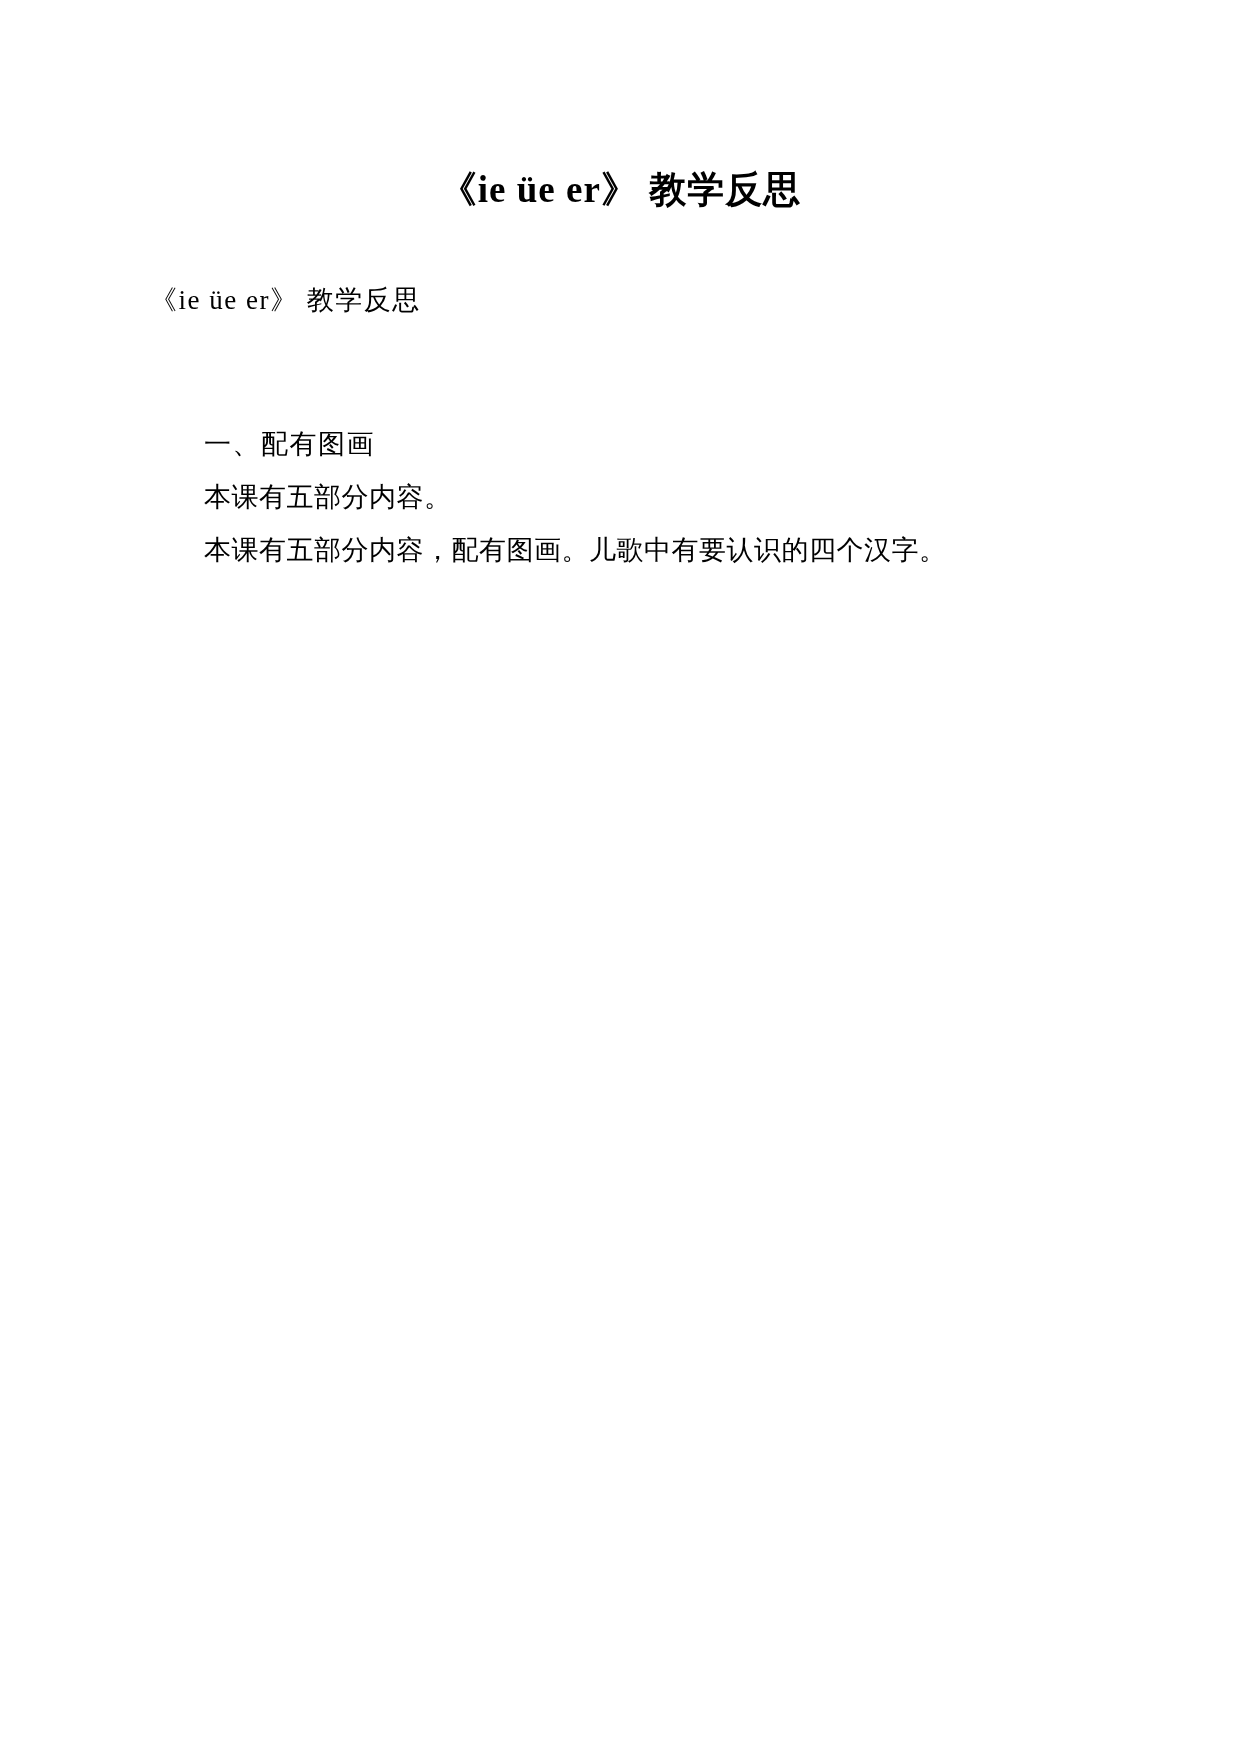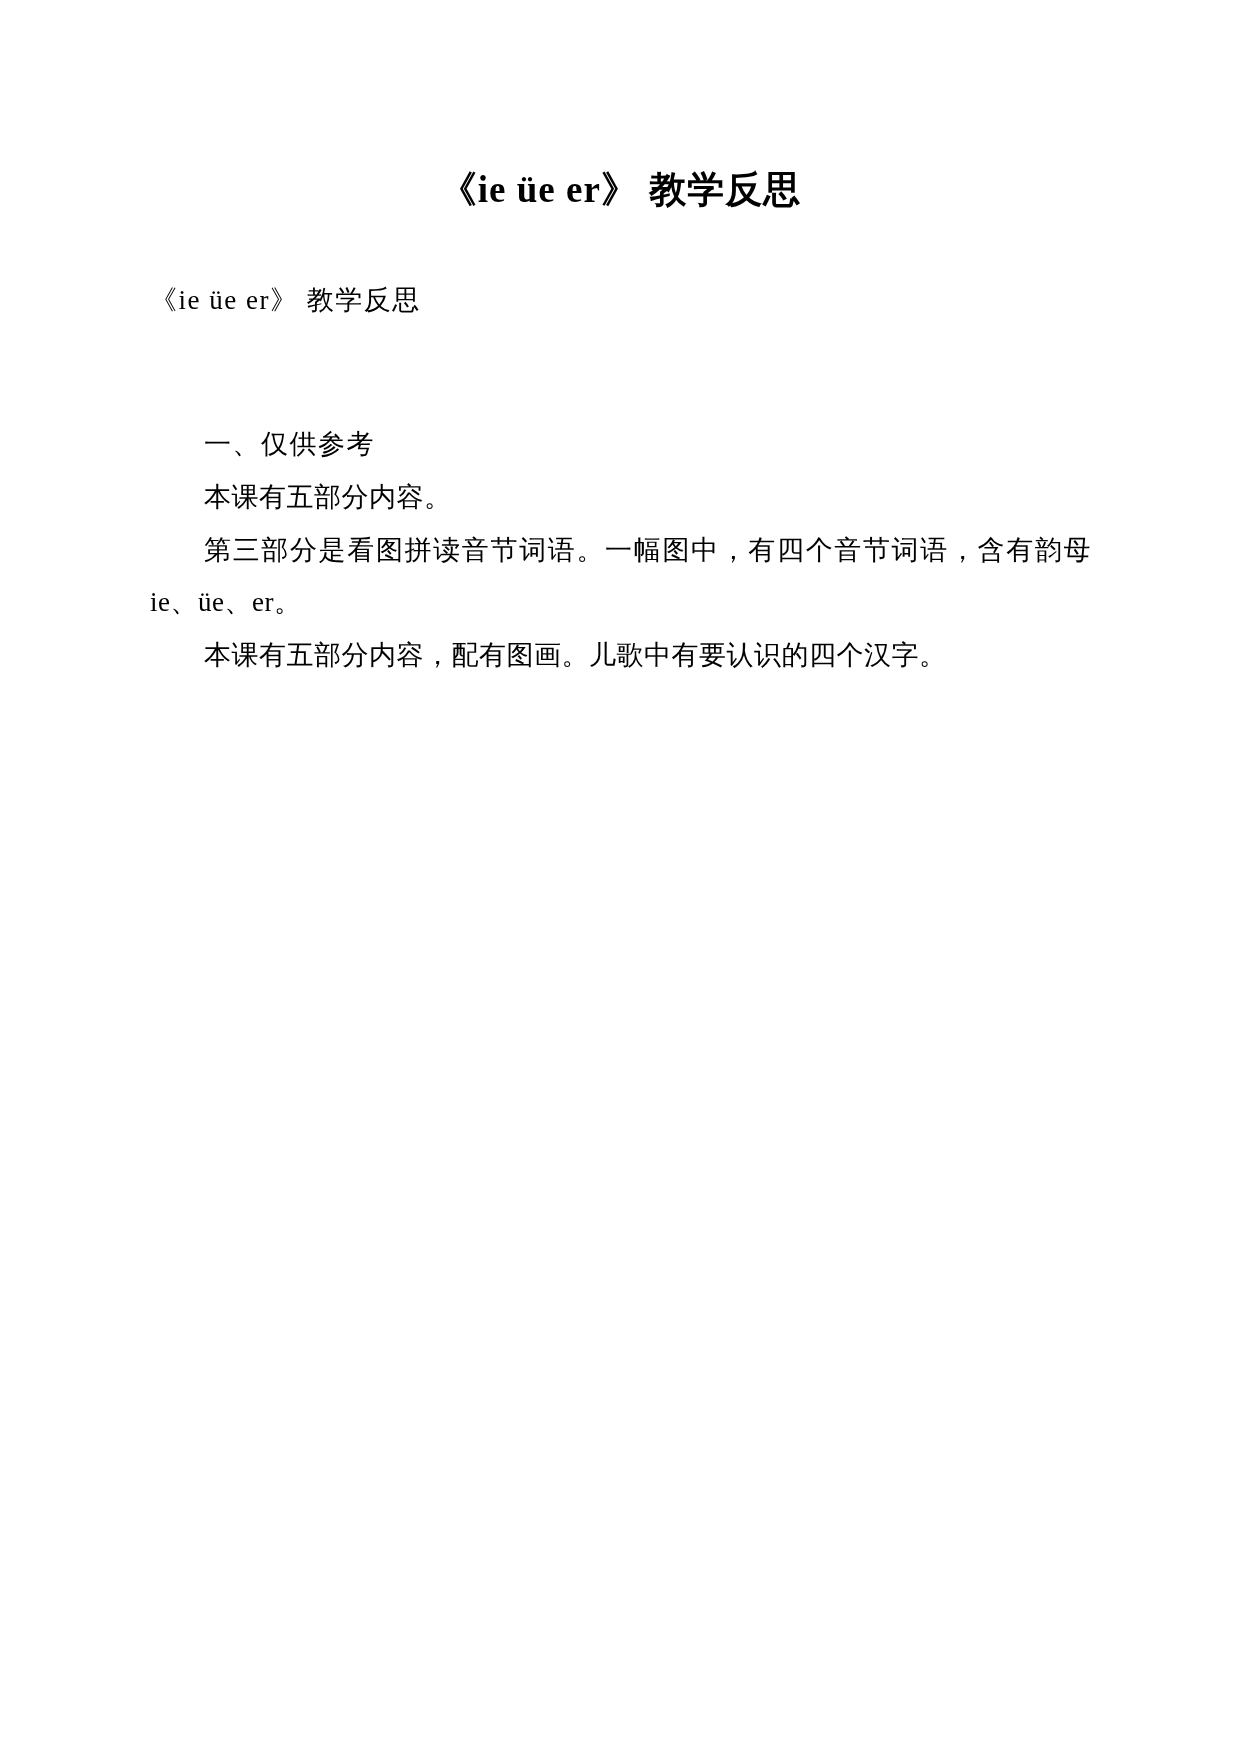--- a/index.html
+++ b/index.html
@@ -53,24 +53,23 @@
   <div class="gap-lg"></div>
 
   <p class="para spaced">《ie üe er》 教学反思</p>
 
   <div class="gap-md"></div>
 
 
   <div class="gap-md"></div>
 
 
-  <p class="para indent2 spaced">一、仅供参考</p>
+  <p class="para indent2 spaced">一、配有图画</p>
 
   <p class="para indent2">本课有五部分内容。</p>
 
 
 
-  <p class="para indent2">第三部分是看图拼读音节词语。一幅图中，有四个音节词语，含有韵母 ie、üe、er。</p>
 
 
   <p class="para indent2">本课有五部分内容，配有图画。儿歌中有要认识的四个汉字。</p>
 
 </div>
 
 </body></html>

